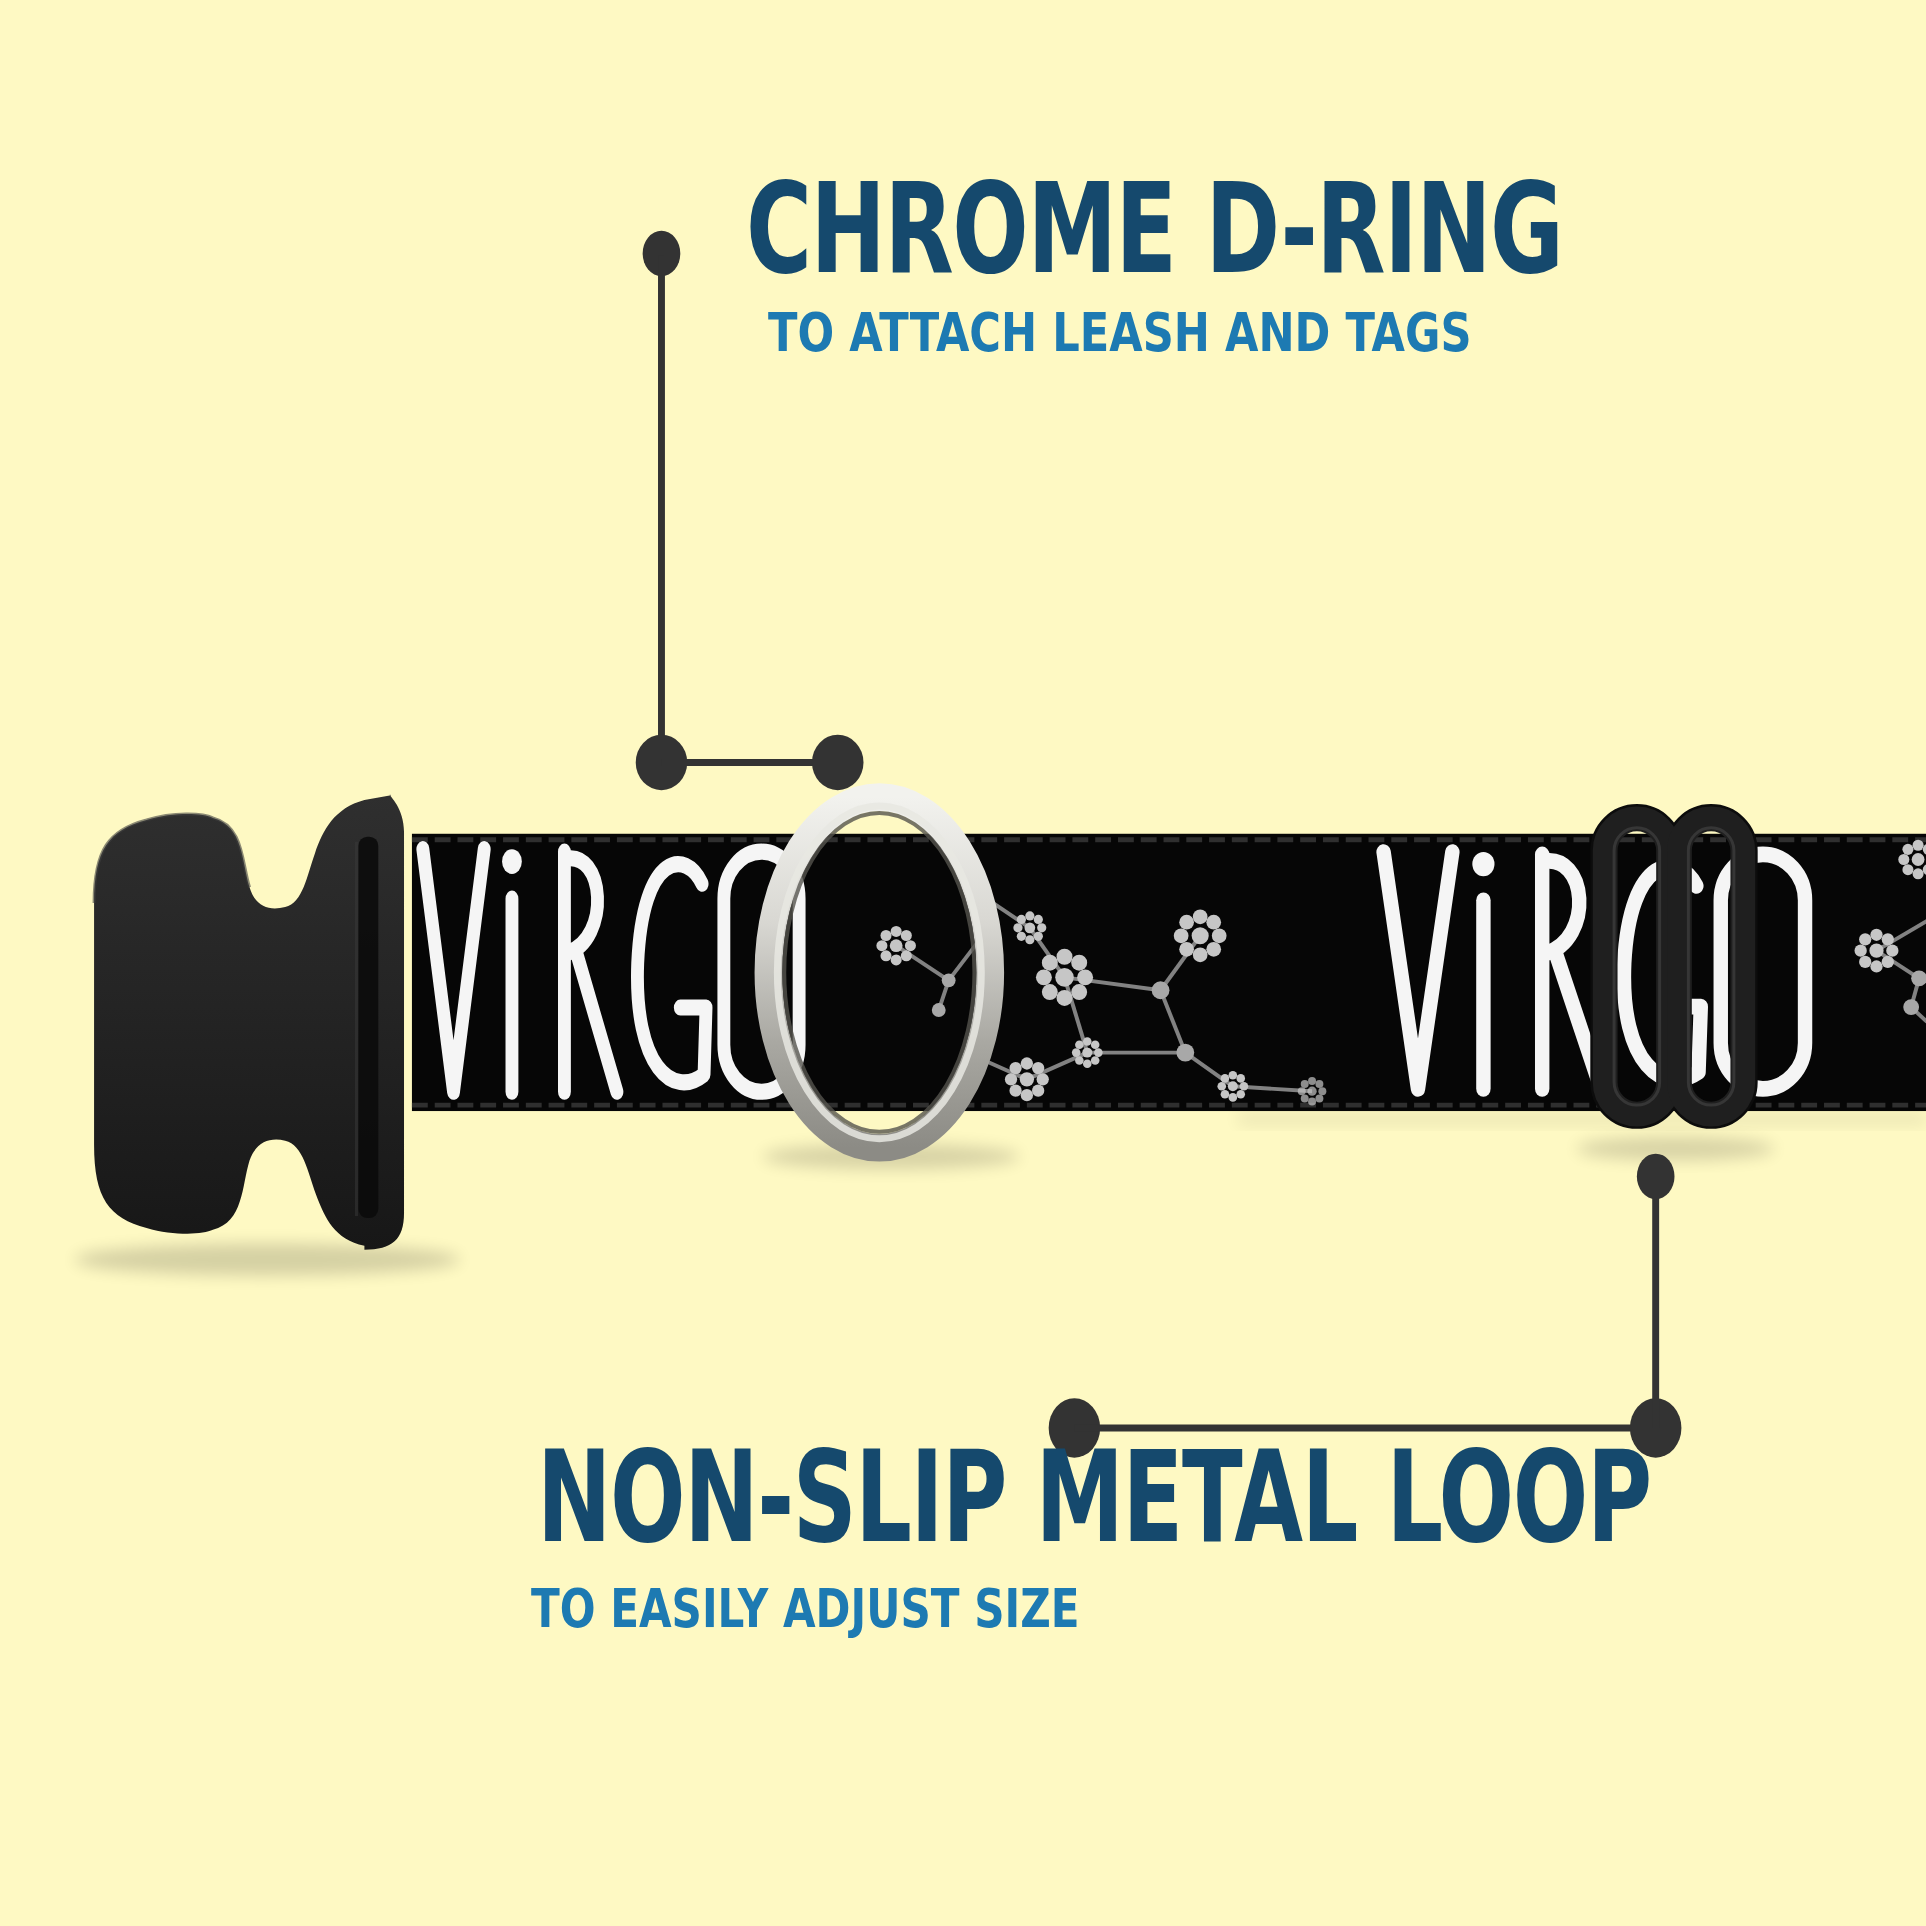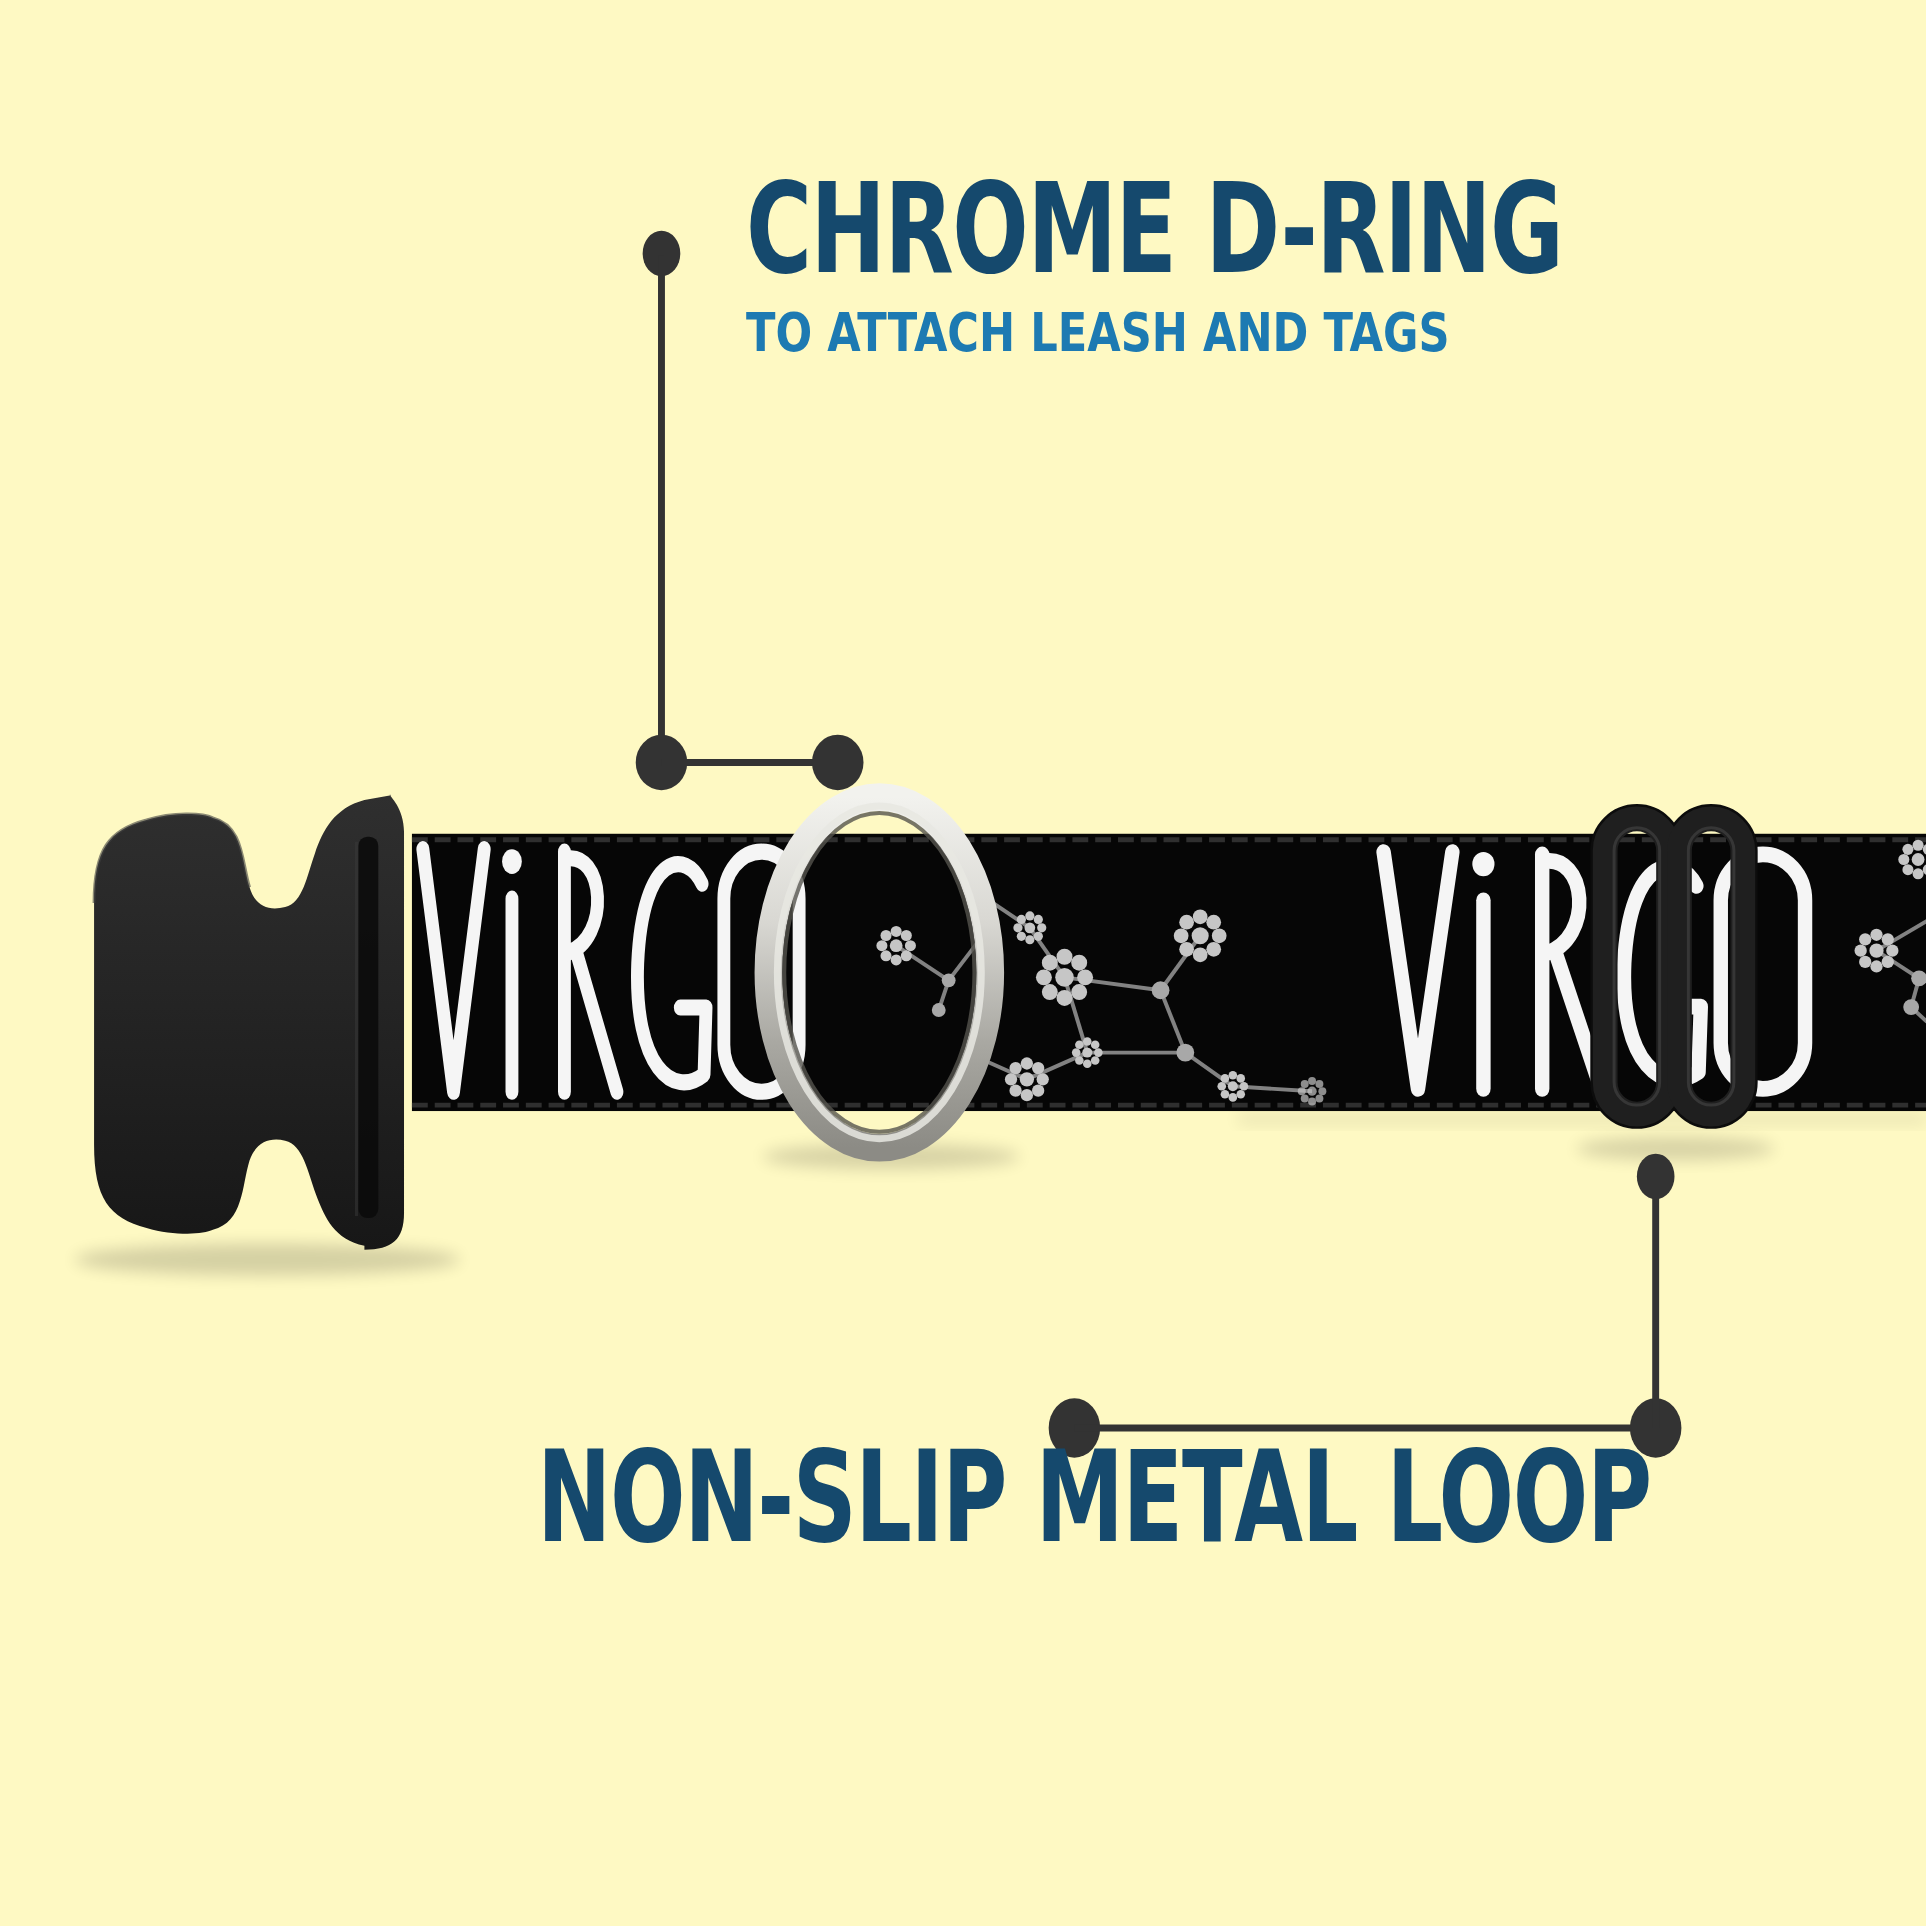--- a/index.html
+++ b/index.html
@@ -4,21 +4,21 @@
 <style>
   html,body{margin:0;padding:0;background:#fff;}
   .canvas{position:relative;width:1927px;height:1927px;background:#fef9c3;overflow:hidden;
           font-family:"DejaVu Sans","Liberation Sans",sans-serif;}
   .stage{position:absolute;left:0;top:0;width:1927px;height:1927px;}
   .anno{position:absolute;white-space:nowrap;line-height:1;}
   .anno .title{font-weight:700;color:#15496d;transform-origin:left top;letter-spacing:-2px;margin:0;}
   .anno .subtitle{font-weight:700;color:#1d7ab2;transform-origin:left top;letter-spacing:0;margin:0;}
   #top-title{left:746px;top:166px;}
   #top-title .title{font-size:125px;transform:scaleX(0.72);}
-  #top-sub{left:746px;top:306px;}
+  #top-sub{left:768px;top:306px;}
   #top-sub .subtitle{font-size:54px;transform:scaleX(0.80);}
   #bottom-title{left:537px;top:1434px;}
   #bottom-title .title{font-size:127px;transform:scaleX(0.70);}
   #bottom-sub{left:531px;top:1582px;}
   #bottom-sub .subtitle{font-size:54px;transform:scaleX(0.78);}
 </style>
 </head>
 <body>
 
 <div class="canvas">
@@ -184,15 +184,18 @@
   <div class="anno" id="top-title">
     <div class="title">CHROME D-RING</div>
   </div>
   <div class="anno" id="top-sub">
     <div class="subtitle">TO ATTACH LEASH AND TAGS</div>
   </div>
 
   <div class="anno" id="bottom-title">
     <div class="title">NON-SLIP METAL LOOP</div>
   </div>
+  <div class="anno" id="bottom-sub">
+    <div class="subtitle">TO EASILY ADJUST SIZE</div>
+  </div>
 
 </div>
 
 
 </body></html>

